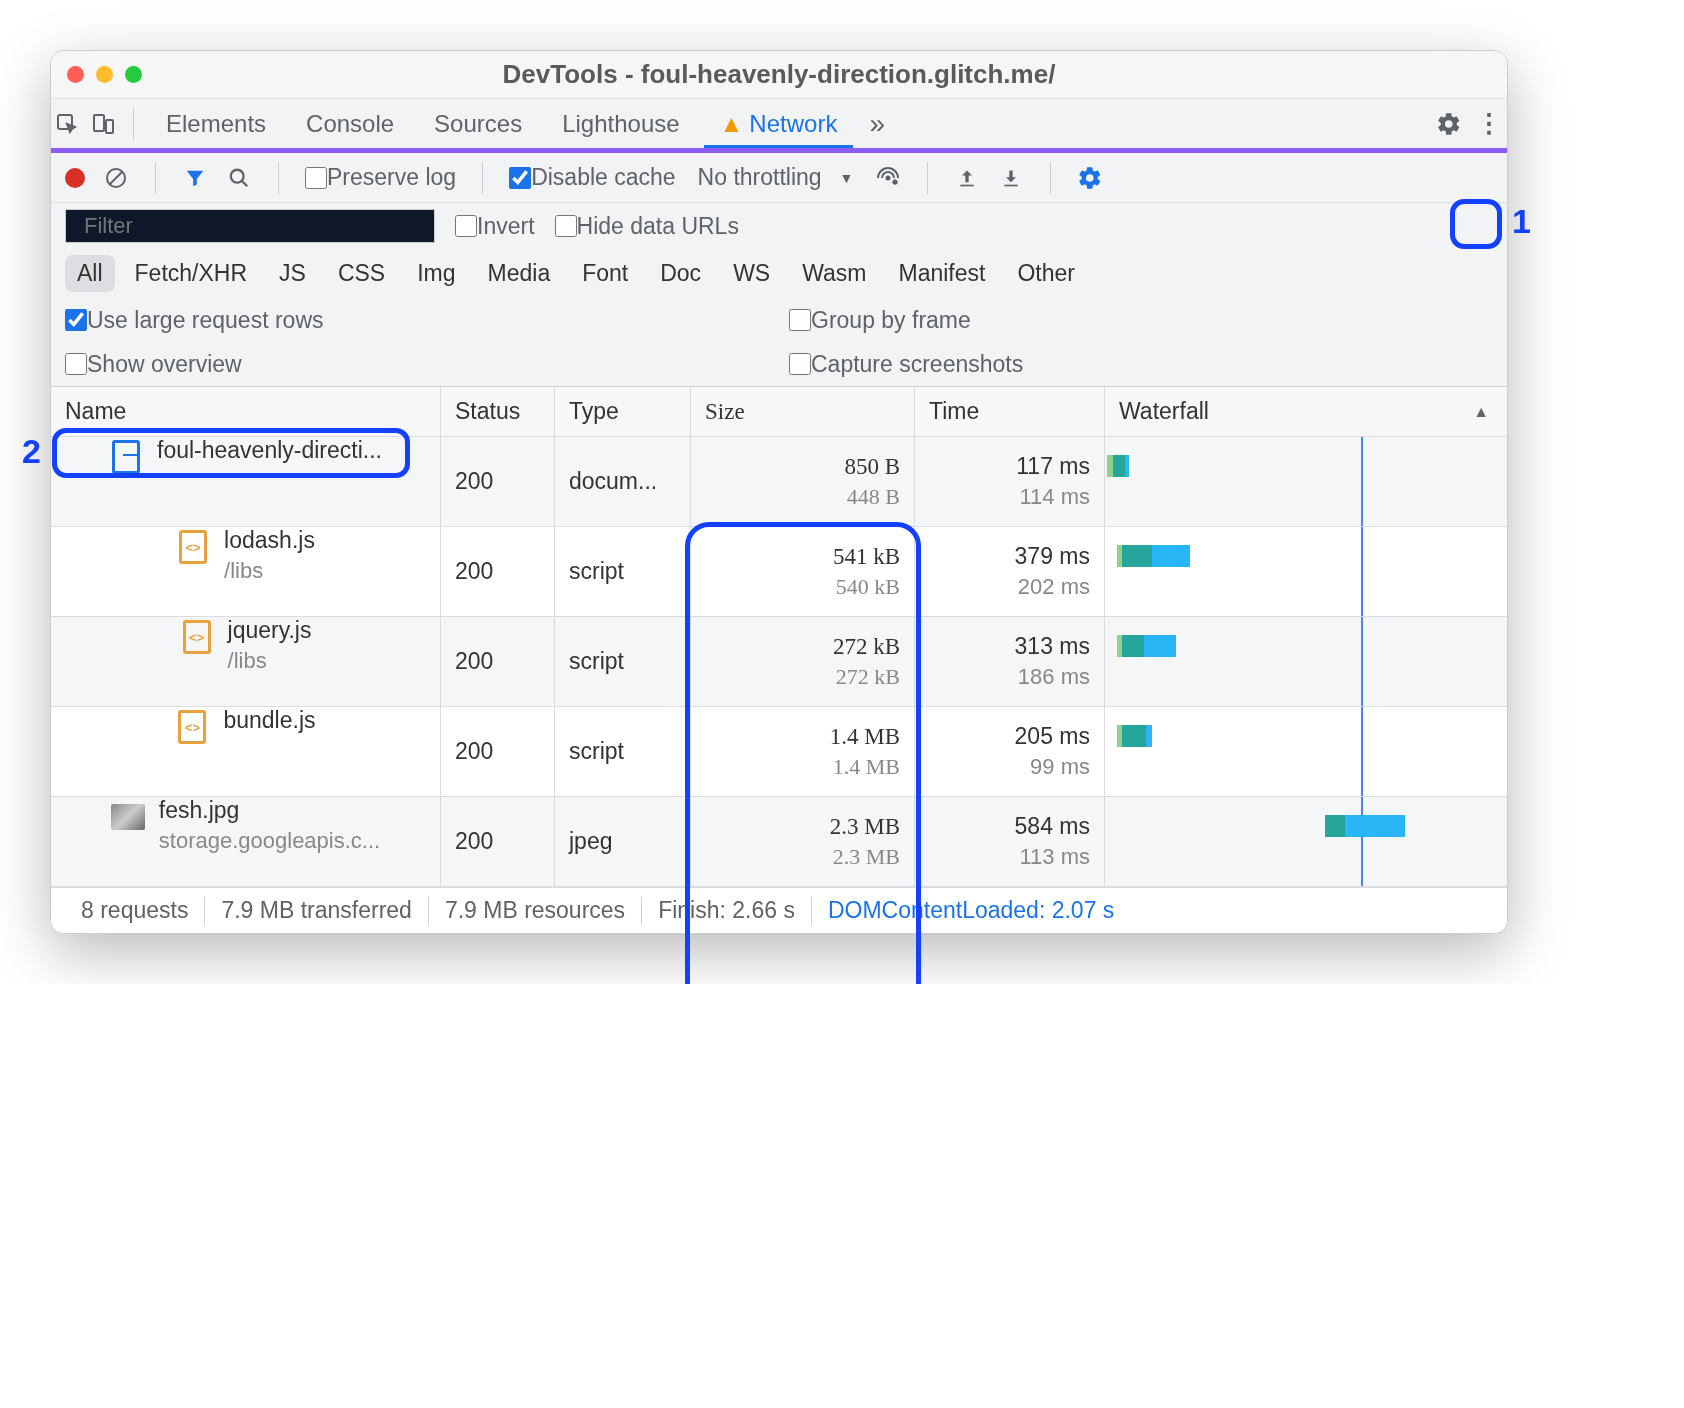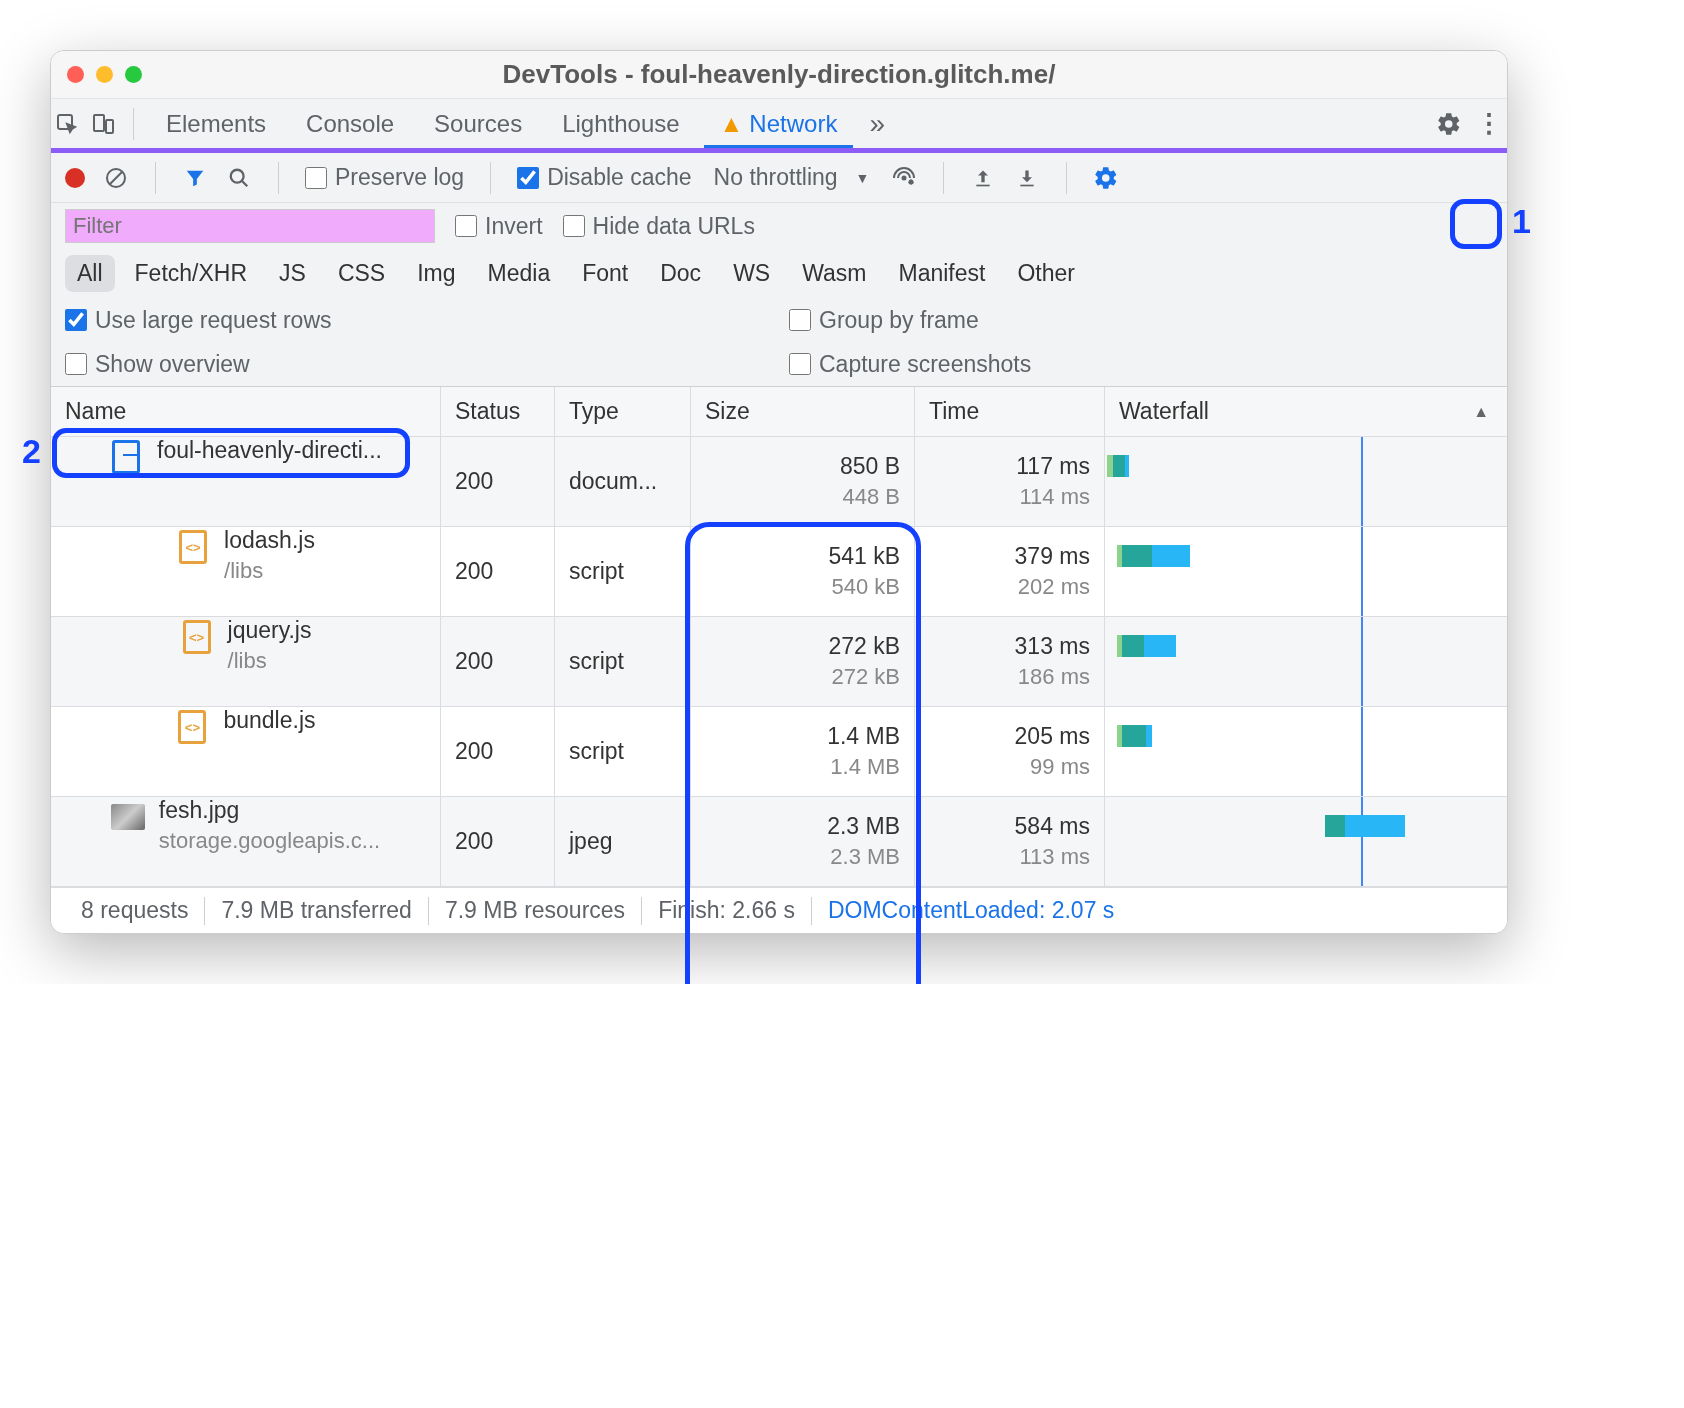--- a/index.html
+++ b/index.html
@@ -24,42 +24,42 @@
 .tab.active { color: #1a73e8; box-shadow: inset 0 -3px 0 #1a73e8; }
 .spacer { flex: 1; }
 .right-ico { width: 32px; height: 32px; display:flex; align-items:center; justify-content:center; color:#5f6368; cursor:pointer; }
 .warn-tri { color:#f29900; }
 
 
 .toolbar { height: 50px; background: #f1f3f4; display: flex; align-items: center; padding: 0 14px; border-bottom: 1px solid #e0e0e0; gap: 18px; }
 .rec { width: 20px; height: 20px; border-radius: 50%; background: #d93025; }
 .tb-ico { width: 26px; height: 26px; display:flex; align-items:center; justify-content:center; color:#5f6368; cursor:pointer; }
 .tb-ico.blue { color:#1a73e8; }
-.cb { display: flex; align-items: center; gap: 8px; font-size: 23px; color:#5f6368; }
+.cb { display: flex; align-items: center; font-size: 23px; color:#5f6368; }
 .cb input { width: 22px; height: 22px; accent-color:#1a73e8; }
 .sel { font-size: 23px; color:#5f6368; display:flex; align-items:center; gap: 18px; padding: 0 4px; }
 .sel .tri { font-size: 14px; color:#5f6368; }
 .gear-hi { color:#1a73e8; }
 
 
 .panel { background: #f1f3f4; border-bottom: 1px solid #cfcfcf; }
 .prow { display: flex; align-items: center; gap: 20px; padding: 6px 14px; min-height: 44px; }
-.filter-in { width: 370px; height: 34px; background: #f0abfc; border: 1px solid #ccc; padding: 0 7px; font-size: 22px; color:#666; }
+.filter-in { width: 370px; height: 34px; background: #0f172a; border: 1px solid #ccc; padding: 0 18px; font-size: 22px; color:#666; }
 .chip { padding: 5px 12px; font-size: 23px; color:#333; border-radius: 8px; cursor:pointer; }
 .chip.sel { background: #dcdee1; }
 .prow.cols { display: grid; grid-template-columns: 1fr 1fr; }
 .col { display: flex; align-items: center; }
 
 
 .thead { display: flex; background: #f6f7f8; border-bottom: 1px solid #dadce0; height: 50px; align-items: center; position: relative; }
 .th { font-size: 23px; color: #333; padding: 0 14px; border-right: 1px solid #dadce0; height: 100%; display:flex; align-items:center; }
 .c-name { width: 390px; }
 .c-status { width: 114px; }
 .c-type { width: 136px; }
-.c-size { width: 224px; }
+.c-size { width: 224px; font-family: Liberation Serif, serif; }
 .c-time { width: 190px; }
 .c-wf { flex: 1; border-right: none; position: relative; }
 .sort-tri { position:absolute; right: 18px; color:#666; font-size: 16px; }
 
 .row { display: flex; border-bottom: 1px solid #dadce0; height: 90px; align-items: stretch; }
 .row.alt { background: #f5f6f7; }
 .cell { padding: 0 14px; border-right: 1px solid #dadce0; display: flex; flex-direction: column; justify-content: center; font-size: 23px; color: #333; }
 .cell .sub { color: #888; font-size: 22px; margin-top: 4px; }
 .cell.num { align-items: flex-end; }
 .cell.wf { border-right: none; position:relative; }

